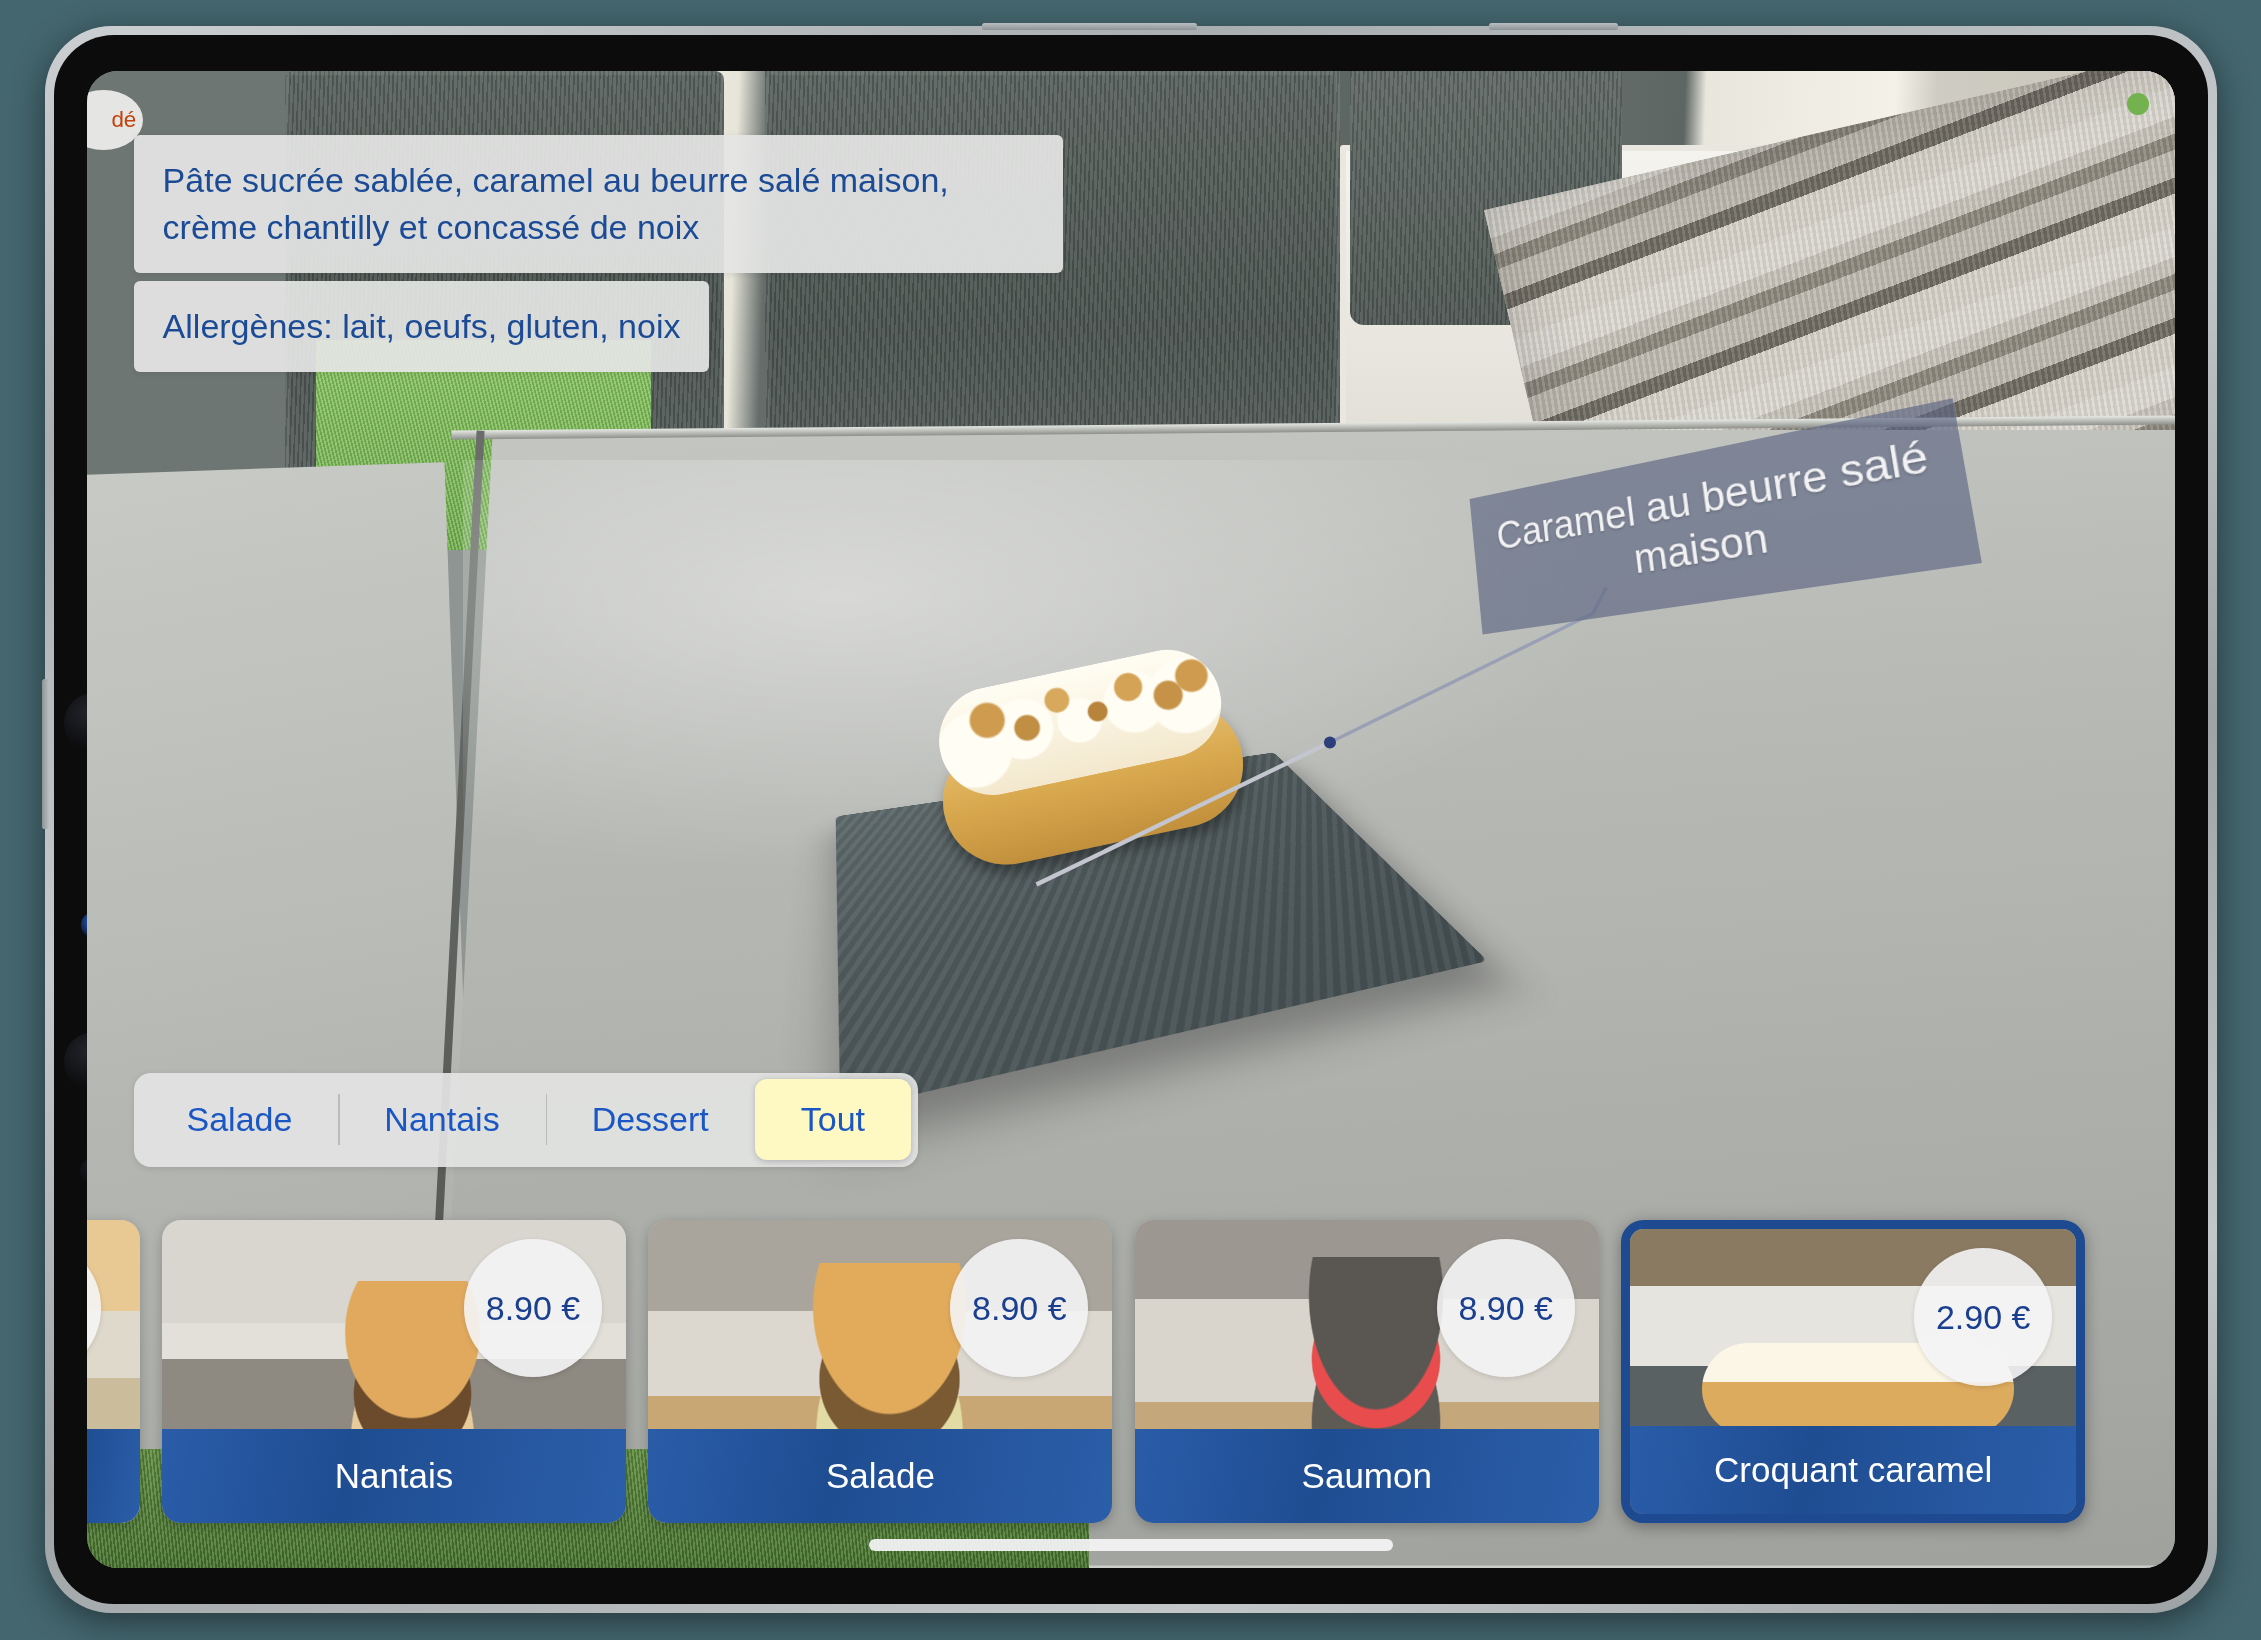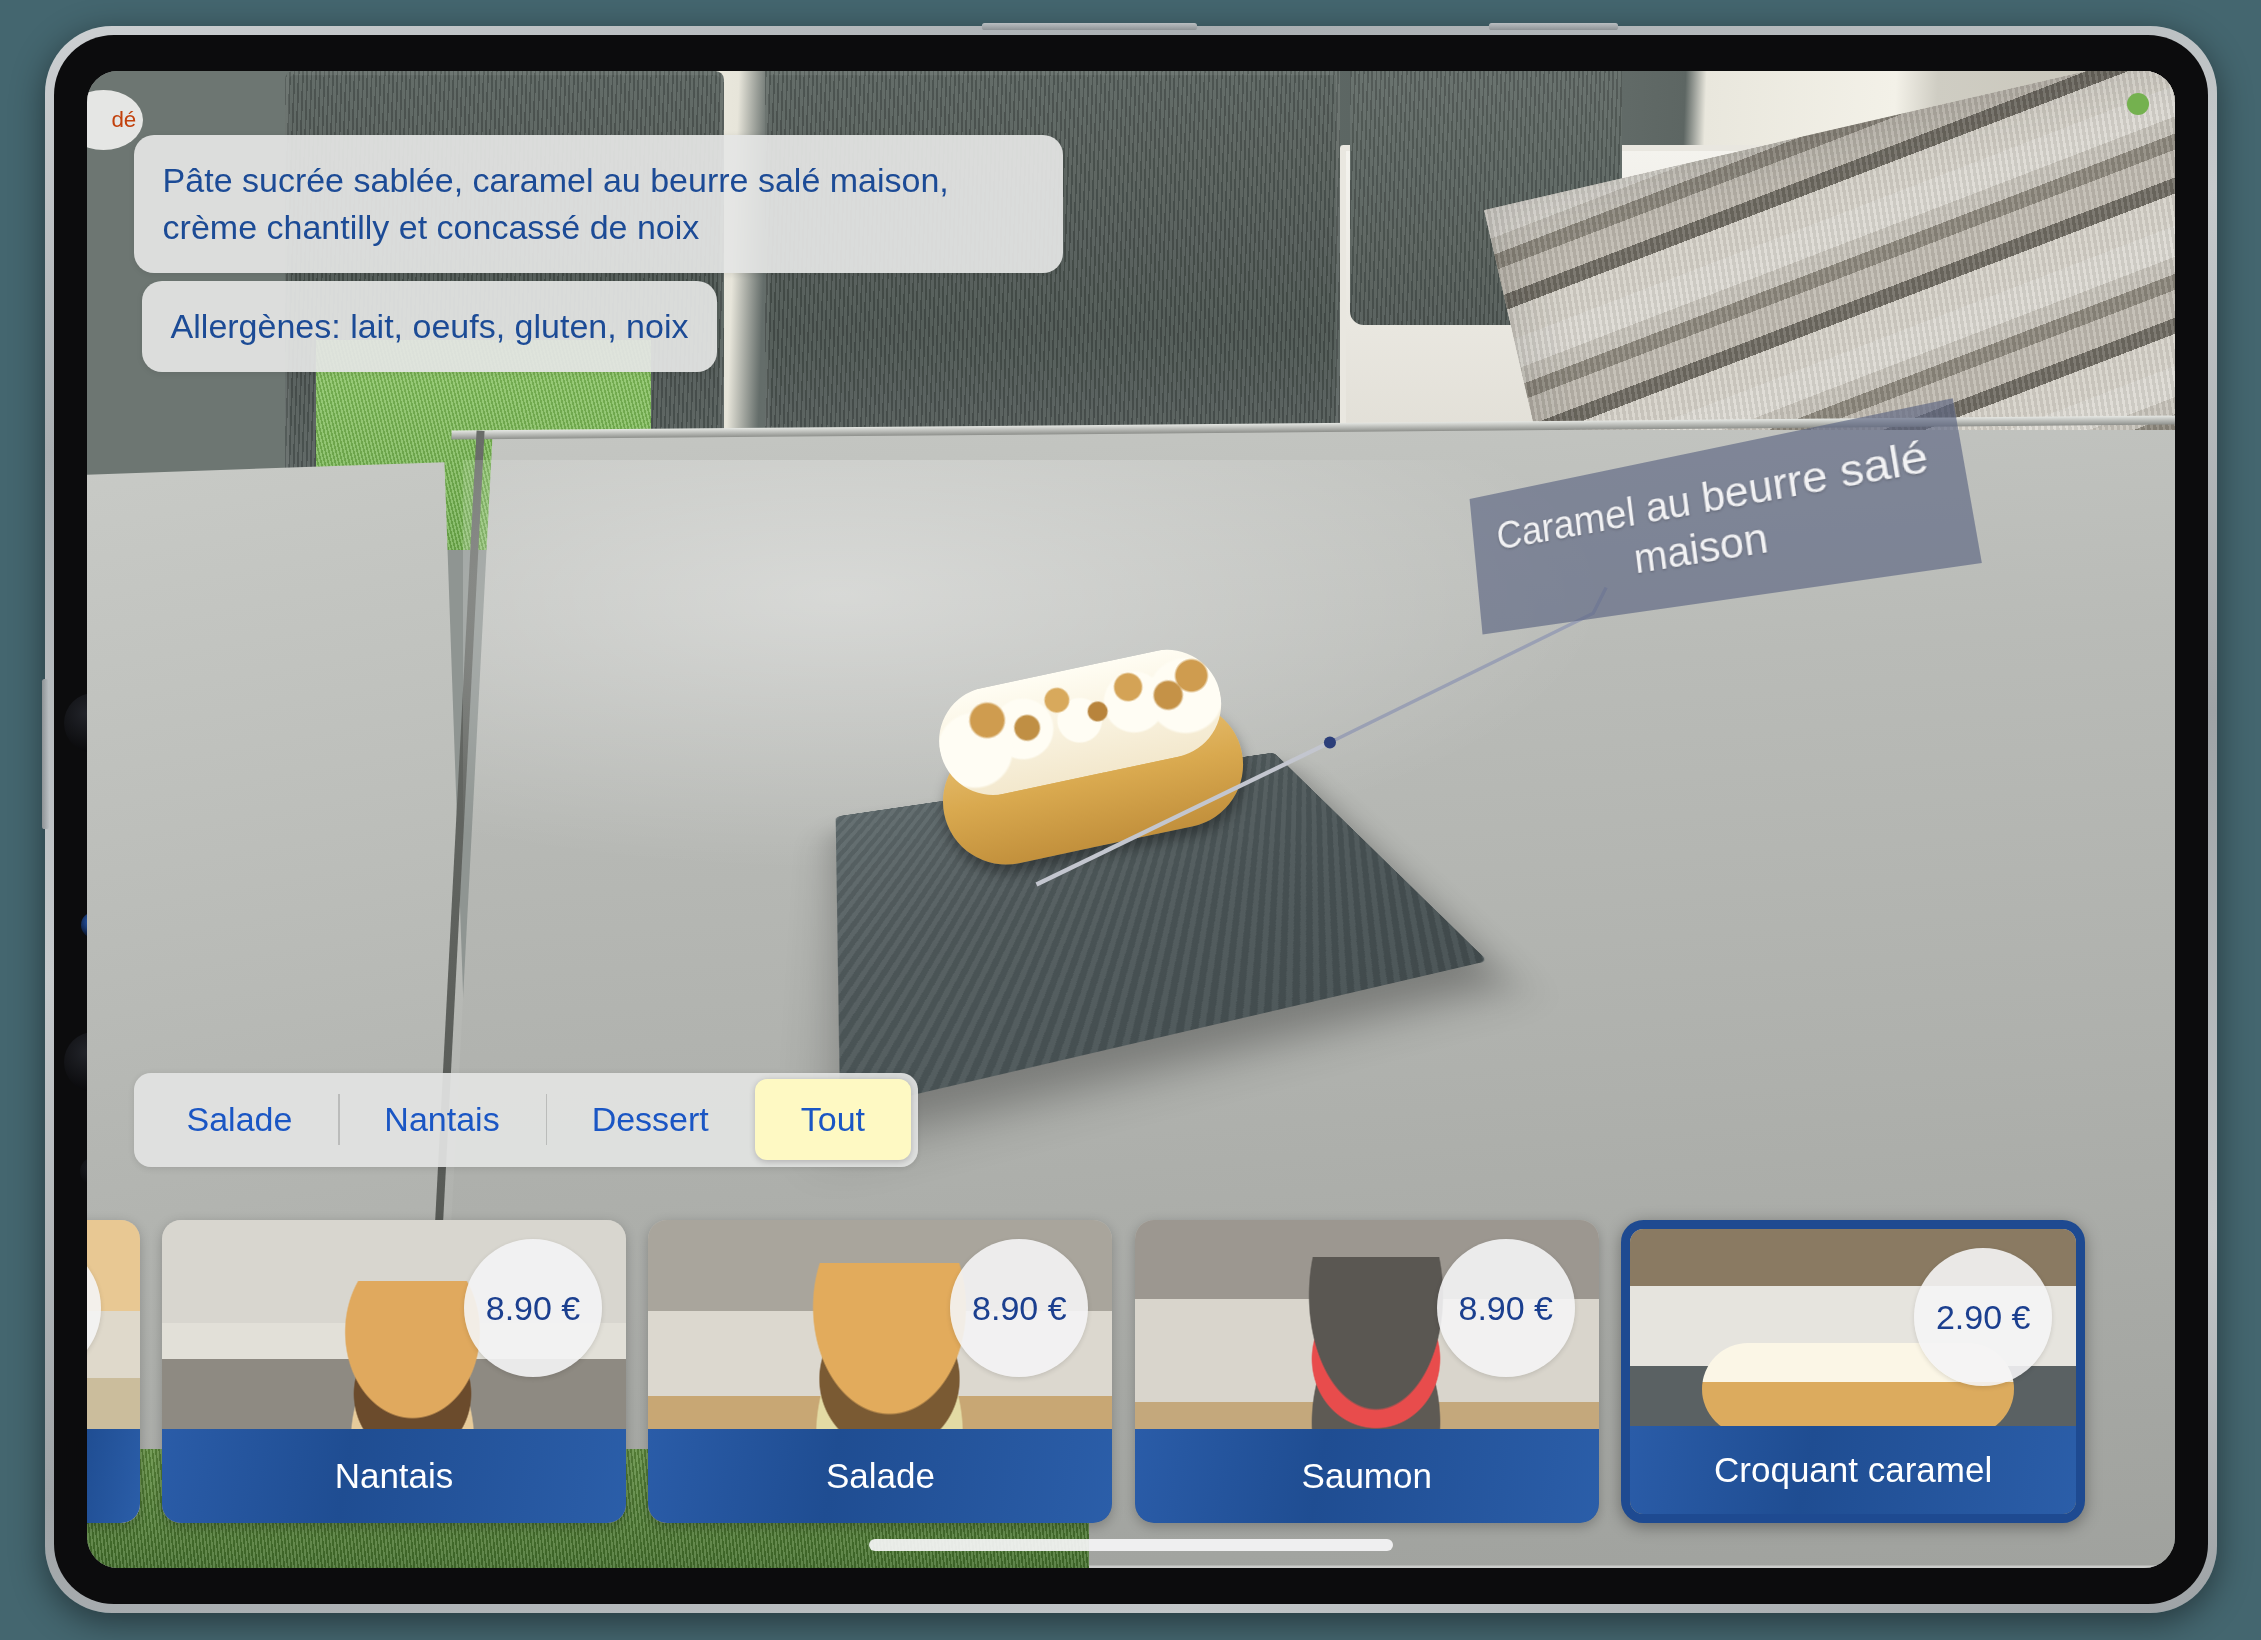--- a/index.html
+++ b/index.html
@@ -209,27 +209,27 @@
     transform: perspective(1032px) rotateY(-26deg) rotateZ(-9deg) rotateX(6deg);
     transform-origin: 0% 50%;
     text-shadow: 0 0.9px 2.6px rgba(0,0,0,.25);
   }
 
   
   .chip {
     position: absolute;
     background: rgba(228,229,228,.93);
     color: #1c4b96;
-    border-radius: 20px;
+    border-radius: 6px;
     padding: 22.4px 29px;
     font-size: 34px; line-height: 1.38;
     box-shadow: 0 1.7px 6.9px rgba(0,0,0,.08);
   }
   #chip-description { left: 47px; top: 64px; max-width: 929px; }
-  #chip-allergens   { left: 47px; top: 210px; margin-left: 8px; }
+  #chip-allergens   { left: 47px; top: 210px; }
 
   
   .cta {
     position: absolute; left: 47px; top: 864px;
     background: #25467f;
     color: #ffffff;
     font-weight: bold;
     font-size: 36px;
     border: none;
     border-radius: 13.8px;

